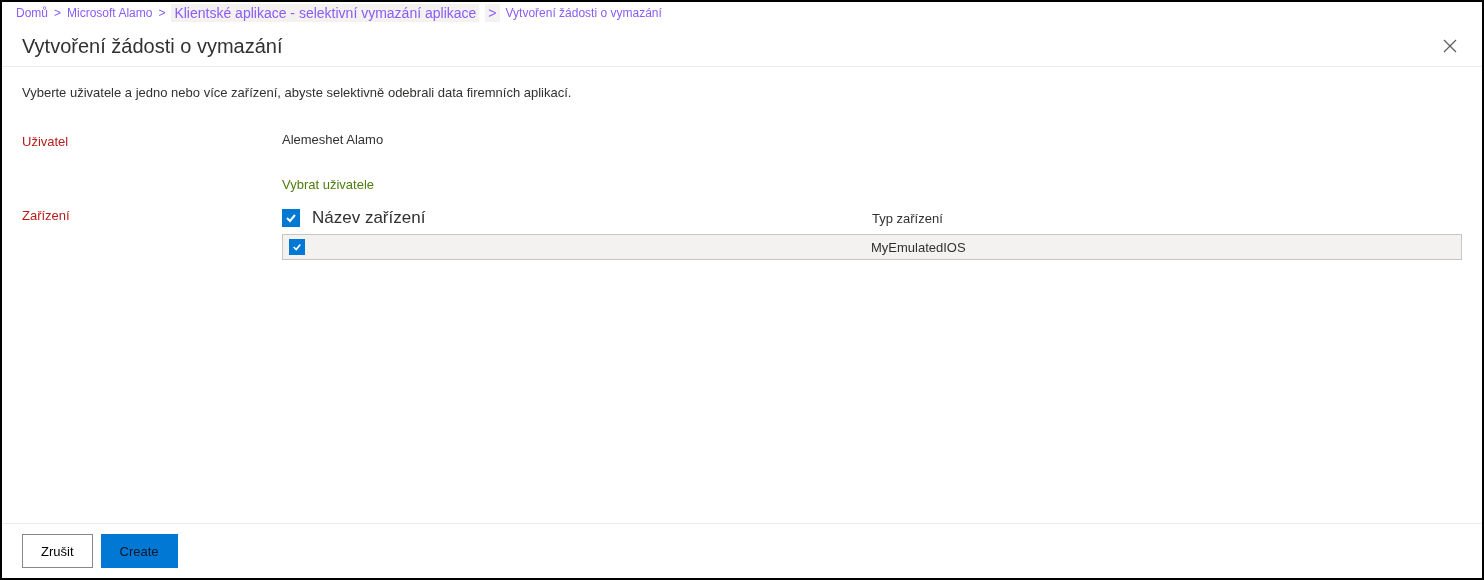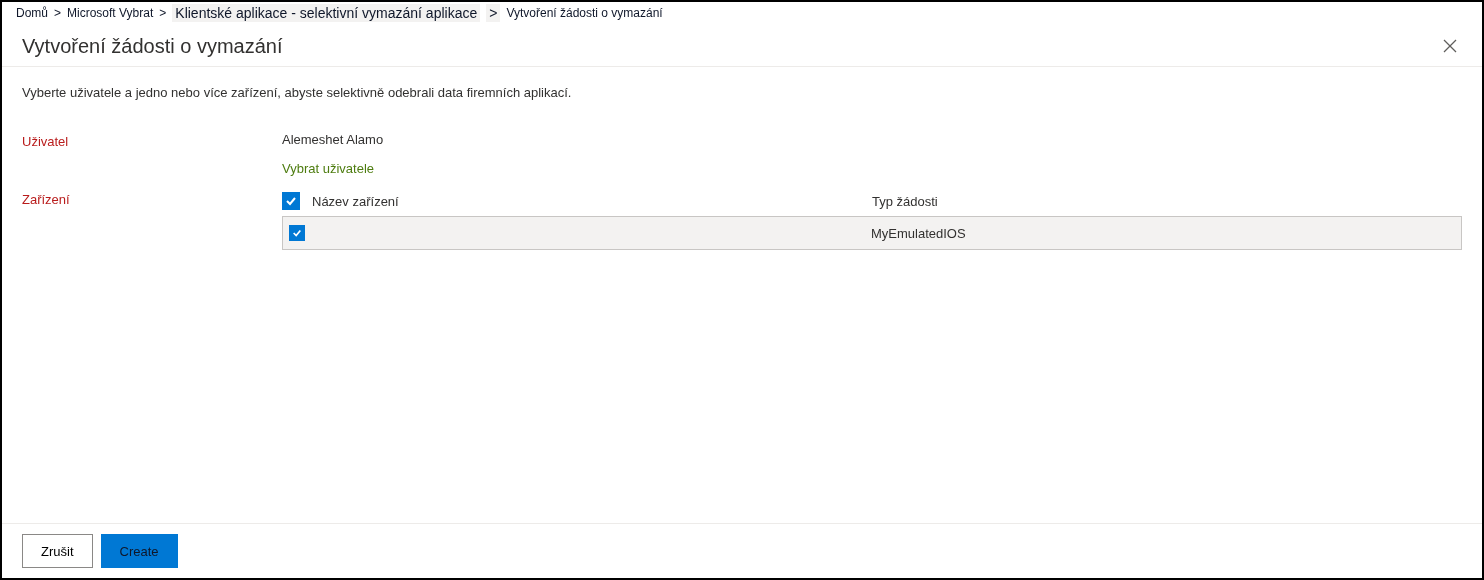--- a/index.html
+++ b/index.html
@@ -15,21 +15,21 @@
     display: flex;
     flex-direction: column;
     overflow: hidden;
   }
   .breadcrumb {
     display: flex;
     align-items: center;
     gap: 4px;
     padding: 2px 14px 2px 14px;
     font-size: 12px;
-    color: #0f172a;
+    color: #8b5cf6;
   }
   .breadcrumb .crumb { white-space: nowrap; }
   .breadcrumb .sep { margin: 0 2px; }
   .breadcrumb .small { font-size: 14px; background: #f3f2f1; padding: 1px 3px; }
   .header-row {
     display: flex;
     align-items: center;
     justify-content: space-between;
     padding: 10px 20px 8px 20px;
   }
@@ -63,43 +63,43 @@
   }
   .form-label {
     width: 260px;
     font-size: 13px;
     color: #b91c1c;
     padding-top: 2px;
   }
   .form-value {
     flex: 1;
   }
-  .user-name { font-size: 13px; margin-bottom: 14px; }
+  .user-name { font-size: 13px; margin-bottom: 30px; }
   .select-user-link {
     font-size: 13px;
     color: #4d7c0f;
     cursor: pointer;
   }
   .device-table {
     flex: 1;
   }
   .thead {
     display: flex;
     align-items: center;
     padding: 2px 0 6px 0;
   }
   .th-check { width: 30px; display: flex; align-items: center; }
-  .th-name { width: 560px; font-size: 13px; }
+  .th-name { width: 560px; font-size: 17px; }
   .th-type { flex: 1; font-size: 13px; }
   .tbody-row {
     display: flex;
     align-items: center;
     border: 1px solid #c8c6c4;
     background: #f3f2f1;
-    height: 34px;
+    height: 26px;
     padding: 0 6px;
   }
   .td-check { width: 24px; display: flex; align-items: center; }
   .td-name { width: 558px; font-size: 13px; }
   .td-type { flex: 1; font-size: 13px; }
   .checkbox {
     width: 18px; height: 18px;
     background: #0078d4;
     display: inline-flex;
     align-items: center;
@@ -132,21 +132,21 @@
     border-color: #0078d4;
     color: #0f172a;
   }
 </style>
 </head>
 <body>
 
 <div class="breadcrumb">
   <span class="crumb">Domů</span>
   <span class="sep">&gt;</span>
-  <span class="crumb">Microsoft Vybrat</span>
+  <span class="crumb">Microsoft Alamo</span>
   <span class="sep">&gt;</span>
   <span class="crumb small">Klientské aplikace - selektivní vymazání aplikace</span>
   <span class="sep small">&gt;</span>
   <span class="crumb">Vytvoření žádosti o vymazání</span>
 </div>
 
 <div class="header-row">
   <div class="page-title">Vytvoření žádosti o vymazání</div>
   <div class="close-btn">
     <svg viewBox="0 0 14 14">
@@ -174,21 +174,21 @@
     <div class="device-table">
       <div class="thead">
         <div class="th-check">
           <span class="checkbox">
             <svg viewBox="0 0 12 12">
                 <polyline points="2,6 5,9 10,3" fill="none" stroke="#fff" stroke-width="2"></polyline>
               </svg>
           </span>
         </div>
         <div class="th-name">Název zařízení</div>
-        <div class="th-type">Typ žádosti</div>
+        <div class="th-type">Typ zařízení</div>
       </div>
       <div class="tbody-row">
         <div class="td-check">
           <span class="checkbox row-check">
             <svg viewBox="0 0 12 12">
                 <polyline points="2,6 5,9 10,3" fill="none" stroke="#fff" stroke-width="2"></polyline>
               </svg>
           </span>
         </div>
         <div class="td-name"></div>

